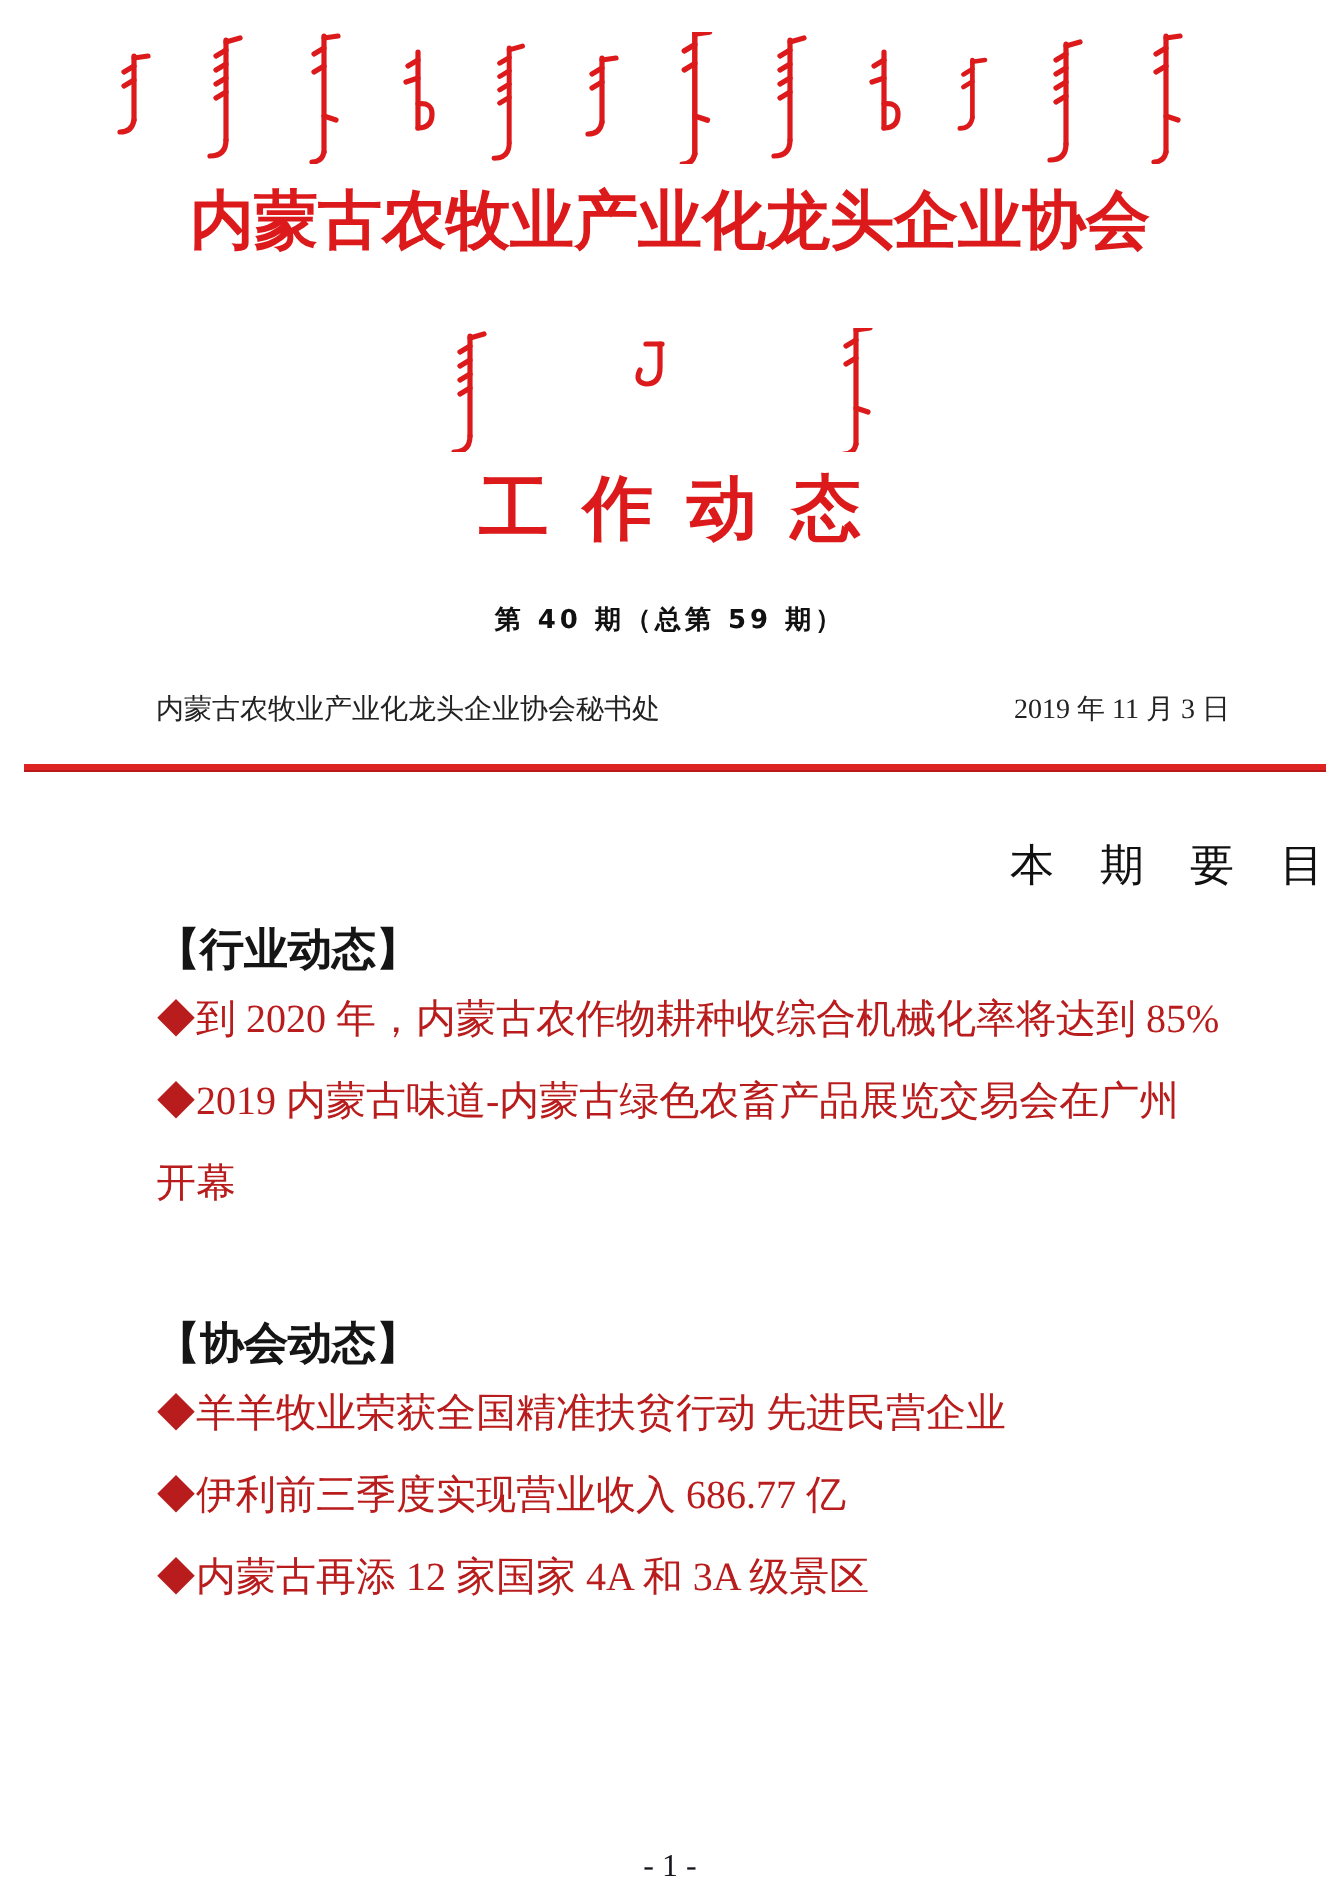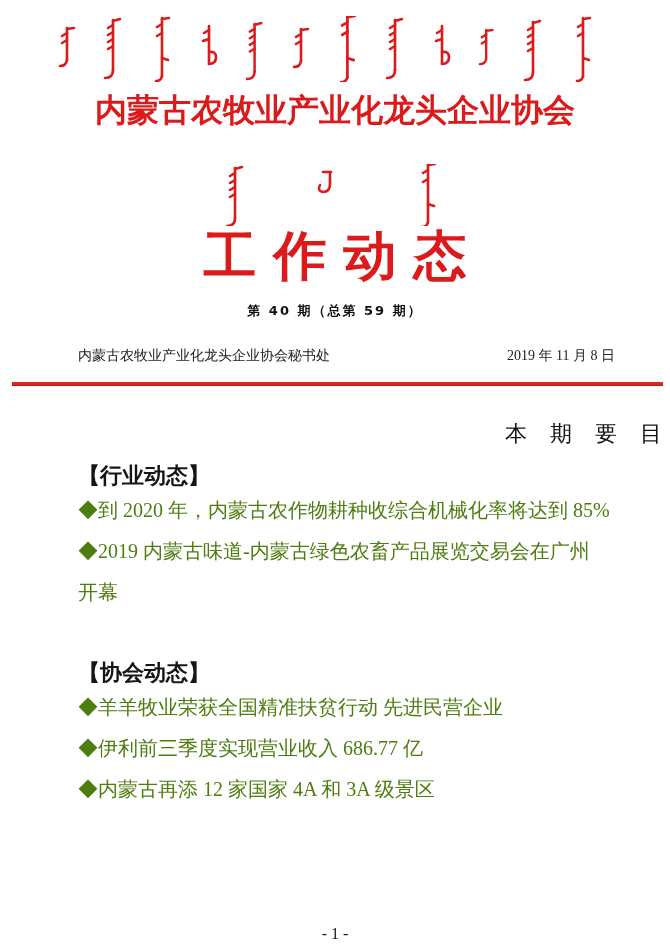--- a/index.html
+++ b/index.html
@@ -20,21 +20,21 @@
     line-height:48px;
     letter-spacing:0px;
     white-space:nowrap;
   }
 
   .bulletin-title {
     margin-top:2px;
     color:#dd1a1b;
     font-family:"DejaVu Serif", serif;
     font-weight:bold;
-    font-size:53px;
+    font-size:35px;
     line-height:54px;
     letter-spacing:17px;
     padding-left:17px; 
     white-space:nowrap;
   }
 
   .issue-line {
     margin-top:17px;
     font-family:"DejaVu Sans", sans-serif;
     font-weight:bold;
@@ -82,21 +82,21 @@
     font-size:22px;
     line-height:28px;
     color:#151515;
   }
   .section-2 { margin-top:46px; }
 
   .toc-line {
     font-size:20px;
     line-height:41px;
     white-space:nowrap;
-    color:#4d7c0f;
+    color:#b91c1c;
   }
 
   .page-number {
     position:absolute;
     left:0; right:0;
     bottom:8px;
     text-align:center;
     font-size:16px;
     line-height:20px;
     color:#16161d;
@@ -162,21 +162,21 @@
       <use href="#mgD" xlink:href="#mgD" transform="translate(205,0)"></use>
     </svg>
 
     <div class="bulletin-title">工作动态</div>
 
     <div class="issue-line">第 40 期（总第 59 期）</div>
   </div>
 
   <div class="pub-row">
     <span>内蒙古农牧业产业化龙头企业协会秘书处</span>
-    <span>2019 年 11 月 8 日</span>
+    <span>2019 年 11 月 3 日</span>
   </div>
 
   <div class="red-rule"></div>
 
   <div class="toc-title">本 期 要 目</div>
 
   <div class="toc">
 
     <div class="section-header">【行业动态】</div>
 

